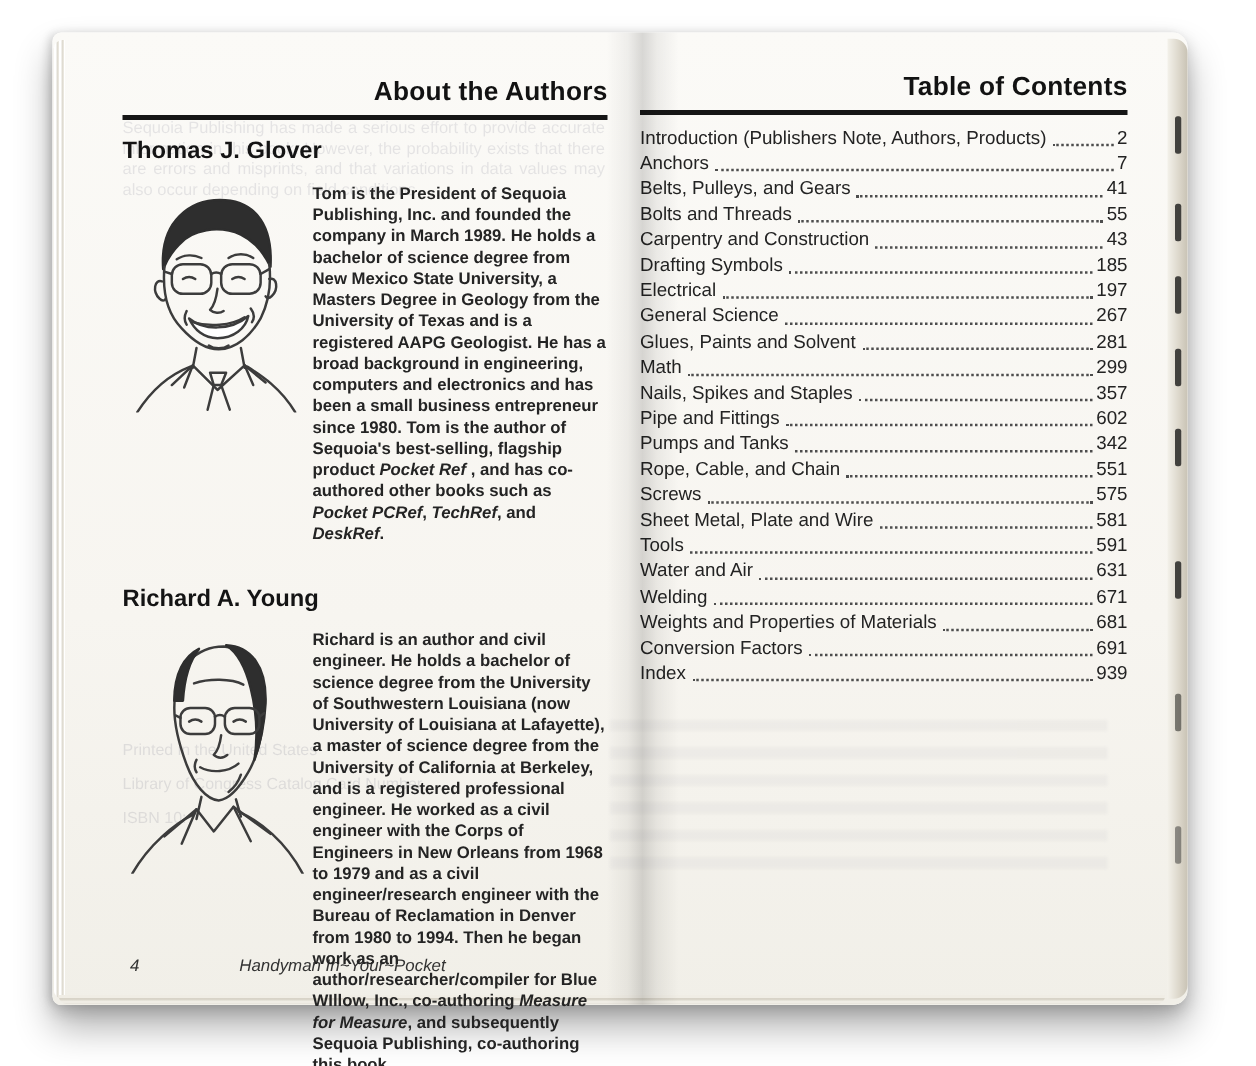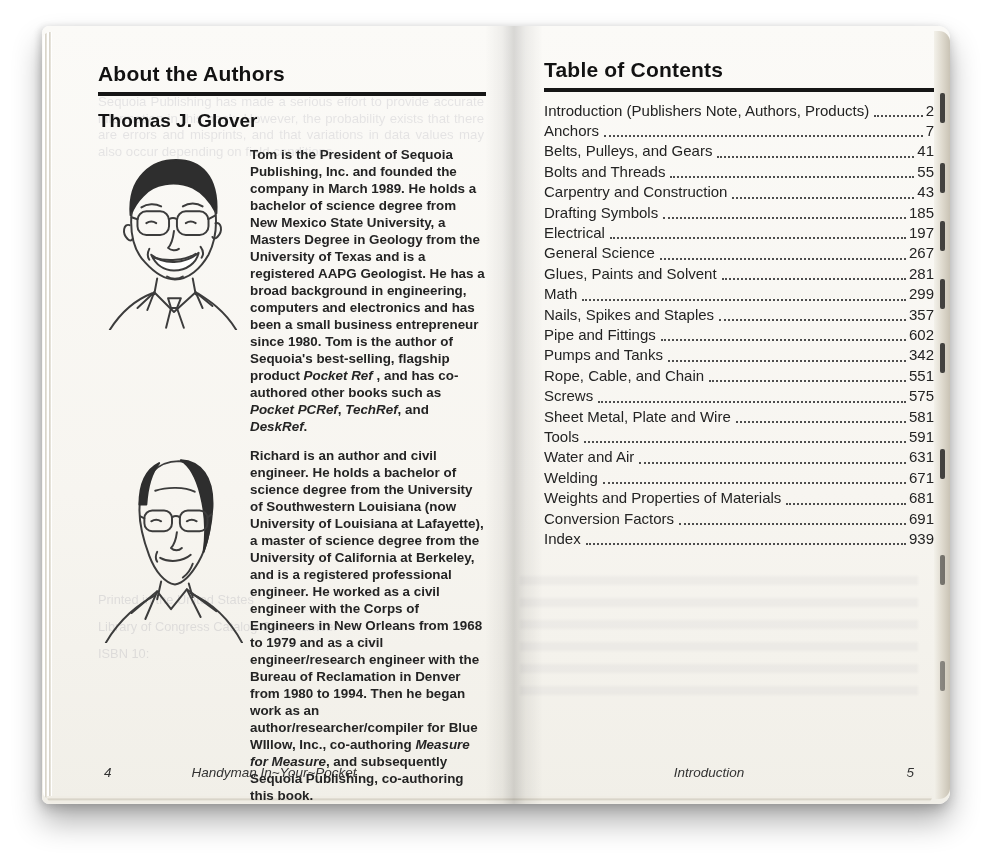--- a/index.html
+++ b/index.html
@@ -26,36 +26,36 @@
     border-radius:7px 0 0 7px;
   }
   
   .book::after{
     content:"";position:absolute;left:5px;right:18px;bottom:1px;height:7px;
     background:repeating-linear-gradient(to bottom,#f0ede5 0 2px,#d2cdc1 3px,#e7e4da 4.5px);
     border-radius:0 0 6px 6px;
   }
   .page{position:absolute;top:10px;bottom:10px;box-sizing:border-box;z-index:1;}
   .page-left{left:10px;width:444px;padding:26px 10px 0 46px;}
-  .page-right{left:468px;width:438px;padding:22px 14px 0 34px;}
+  .page-right{left:436px;width:438px;padding:22px 14px 0 34px;}
   .content{position:relative;z-index:1;}
   
   .gutter{
     position:absolute;left:443px;top:0;bottom:0;width:58px;z-index:2;pointer-events:none;
     background:linear-gradient(to right,rgba(0,0,0,0) 0%,rgba(0,0,0,.05) 30%,rgba(0,0,0,.14) 50%,rgba(0,0,0,.06) 70%,rgba(0,0,0,0) 100%);
   }
   
   .fore-edge{
     position:absolute;right:0;top:5px;bottom:5px;width:16px;z-index:3;
     background:linear-gradient(to right,#f3f1ea 0%,#ddd8cc 55%,#c9c3b5 100%);
     border-radius:0 11px 11px 0;
   }
   .tab-mark{position:absolute;left:6px;width:5px;height:30px;background:#20201e;border-radius:2px;opacity:.82;}
   
-  .page-h1{margin:0;text-align:left;font-size:21px;font-weight:bold;color:#121212;letter-spacing:.2px;}
+  .page-h1{margin:0;text-align:right;font-size:21px;font-weight:bold;color:#121212;letter-spacing:.2px;}
   .h1-rule{height:4px;background:#161616;margin-top:6px;}
   .author-name{margin:0;font-size:19px;font-weight:bold;color:#141414;}
   
   .bio-row{display:flex;margin-top:10px;}
   .portrait{flex:0 0 148px;}
   .portrait svg{display:block;}
   .bio-text{flex:1;font-size:13.4px;line-height:17px;color:#242424;padding-left:4px;font-weight:bold;}
   .mt14{margin-top:14px;}
   .mt34{margin-top:34px;}
   
@@ -123,20 +123,21 @@
                 <path d="M40,168 L57,152 L77,172 L99,152 L116,166"></path>
                 <path d="M57,152 L50,170 M99,152 L106,168"></path>
                 <path d="M71,158 L84,158 L80,168 L74,168 Z M74,168 L69,188 M80,168 L87,188"></path>
                 <path d="M12,190 C26,168 42,158 55,153 M140,190 C128,170 112,160 101,153"></path>
               </g>
             </svg>
           </div>
           <p class="bio-text" style="margin:4px 0 0;"><span>Tom is the President of Sequoia Publishing, Inc. and founded the company in March 1989. He holds a bachelor of science degree from New Mexico State University, a Masters Degree in Geology from the University of Texas and is a registered AAPG Geologist. He has a broad background in engineering, computers and electronics and has been a small business entrepreneur since 1980. Tom is the author of Sequoia's best-selling, flagship product </span><span style="font-style: italic;">Pocket Ref</span><span> , and has co-authored other books such as </span><span style="font-style: italic;">Pocket PCRef</span><span>, </span><span style="font-style: italic;">TechRef</span><span>, and </span><span style="font-style: italic;">DeskRef</span><span>.</span></p>
         </div>
 
+        <h2 class="author-name mt34">Richard A. Young</h2>
 
         <div class="bio-row">
           <div class="portrait">
             <svg width="148" height="198" viewBox="0 0 150 200">
               <g stroke="#3c3c3c" stroke-width="2" fill="none" stroke-linecap="round" stroke-linejoin="round">
                 <path d="M42,66 C42,30 62,16 82,16 C104,18 116,36 115,64 C114,88 110,104 102,118 C94,132 86,140 78,141 C68,140 58,128 52,112 C46,96 42,82 42,66 Z"></path>
                 <path d="M84,15 C104,16 117,32 116,62 C115,80 112,94 107,108 C110,88 108,66 104,50 C99,30 92,20 84,15 Z" fill="#2e2e2e" stroke="#2e2e2e"></path>
                 <path d="M42,60 C42,38 50,24 62,18 C54,28 50,44 49,60 Z" fill="#2e2e2e" stroke="#2e2e2e"></path>
                 <path d="M58,46 C70,42 88,42 98,47"></path>
                 <rect x="47" y="66" width="28" height="21" rx="8"></rect>
@@ -279,24 +280,20 @@
               <span class="toc-page">691</span>
             </div>
             <div class="toc-row">
               <span class="toc-title">Index</span>
               <span class="toc-leader"></span>
               <span class="toc-page">939</span>
             </div>
           </div>
       </div>
 
-      <div class="page-footer">
-        <span class="footer-center-right">Introduction</span>
-        <span class="pn-right">5</span>
-      </div>
     </div>
 
     <div class="gutter"></div>
 
     <div class="fore-edge">
       <div class="tab-mark" style="top:62px;"></div>
       <div class="tab-mark" style="top:132px;"></div>
       <div class="tab-mark" style="top:190px;"></div>
       <div class="tab-mark" style="top:248px;"></div>
       <div class="tab-mark" style="top:312px;"></div>

